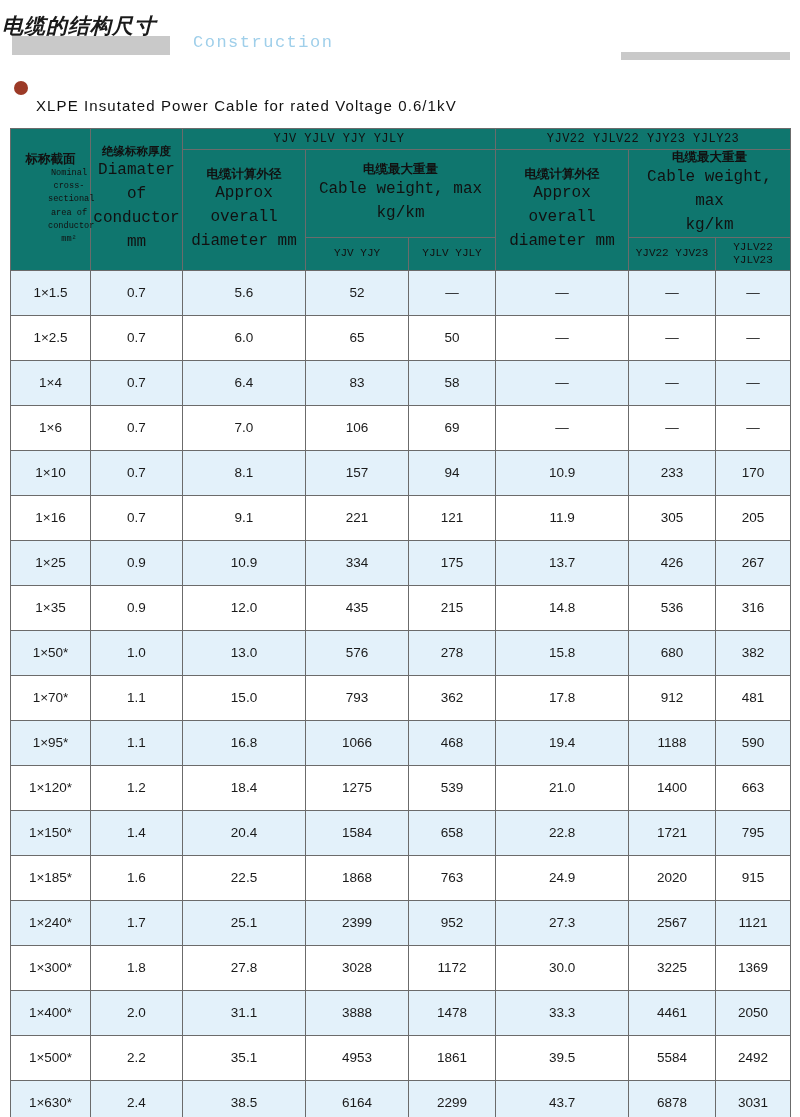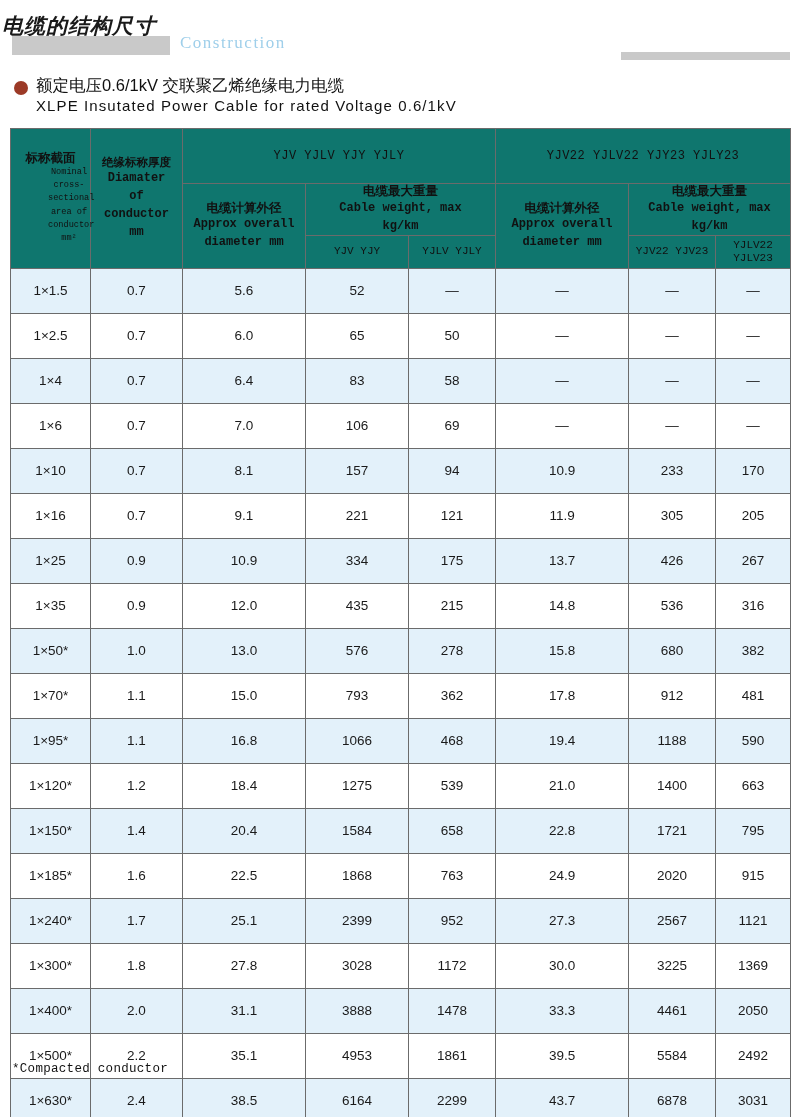--- a/index.html
+++ b/index.html
@@ -36,23 +36,23 @@
   .gray-bar-left {
     position: absolute;
     left: 12px;
     top: 36px;
     width: 158px;
     height: 19px;
     background: #c9c9c9;
   }
   .title-en {
     position: absolute;
-    left: 180px;
+    left: 193px;
     top: 33px;
-    font-family: Liberation Serif, serif;
+    font-family: Liberation Mono, monospace;
     font-size: 17px;
     letter-spacing: 1.5px;
     color: #9fcfea;
     white-space: nowrap;
   }
   .gray-bar-right {
     position: absolute;
     left: 621px;
     top: 52px;
     width: 169px;
@@ -129,39 +129,38 @@
     font-family: "Liberation Sans", sans-serif;
   }
   .hd-cn-sm {
     display: block;
     font-size: 11.5px;
     font-weight: bold;
     font-family: "Liberation Sans", sans-serif;
   }
   .hd-en {
     display: block;
-    font-size: 12px;
+    font-size: 16px;
     font-family: "Liberation Mono", monospace;
     letter-spacing: 0px;
     line-height: 1.5;
-    font-weight: bold;
   }
   .hd-en-tiny {
     display: block;
     font-size: 8.6px;
     font-family: "Liberation Mono", monospace;
     line-height: 1.55;
     padding-left: 37px;
   }
   .hd-code {
     display: block;
     font-size: 12px;
     font-family: "Liberation Mono", monospace;
     letter-spacing: 0.5px;
-    padding: 20px 0;
+    padding: 3px 0;
   }
   .hd-code-sm {
     display: block;
     font-size: 11px;
     font-family: "Liberation Mono", monospace;
     letter-spacing: 0px;
     padding: 3px 0;
   }
   tbody td {
     height: 44px;
@@ -198,21 +197,20 @@
 
 <div class="page-header">
   <div class="title-cn">电缆的结构尺寸</div>
   <div class="gray-bar-left"></div>
   <div class="title-en">Construction</div>
   <div class="gray-bar-right"></div>
 </div>
 
 <div class="section-block">
   <span class="bullet-dot"></span>
-  <div class="section-cn">额定电压0.6/1kV  交联聚乙烯绝缘电力电缆</div>
   <div class="section-en">XLPE  Insutated  Power  Cable  for  rated  Voltage  0.6/1kV</div>
 </div>
 
 <div class="table-wrap">
   <table class="spec">
     <colgroup>
       <col style="width:80px">
       <col style="width:92px">
       <col style="width:123px">
       <col style="width:103px">
@@ -481,14 +479,13 @@
           <td>2937</td>
           <td>51.0</td>
           <td>8803</td>
           <td>3796</td>
         </tr>
       </tbody>
   </table>
 </div>
 
 <div class="footnotes">
-  <div class="fn-en">*Compacted conductor</div>
 </div>
 
 </body></html>

